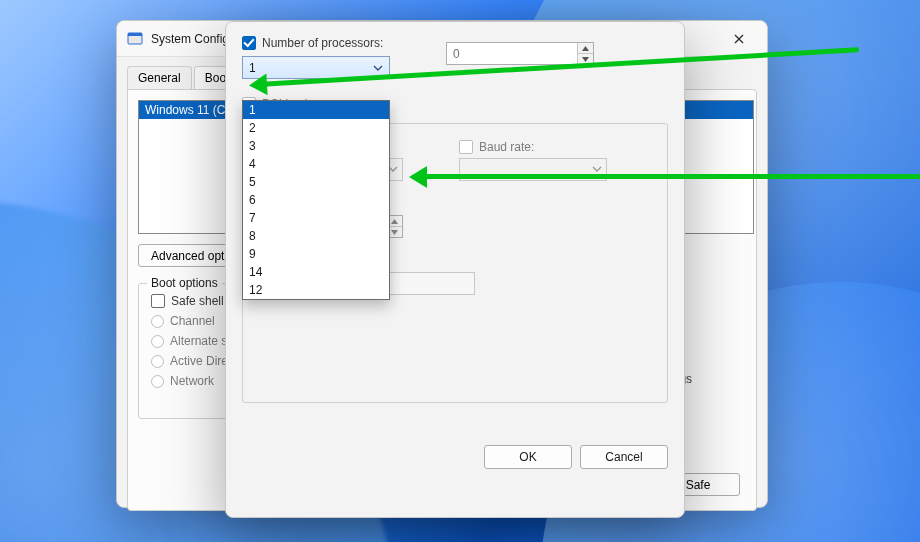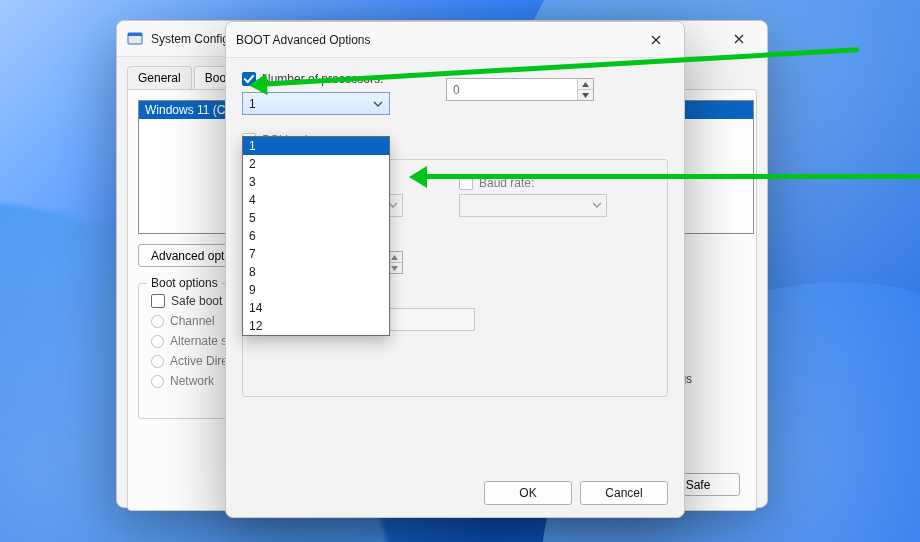--- a/index.html
+++ b/index.html
@@ -174,21 +174,21 @@
       <div class="btn" style="opacity:.55">Delete</div>
     </div>
 
     <div class="row" style="align-items:flex-start; gap:18px; margin-top:4px;">
       <div class="groupbox" style="flex:1; min-height:136px;">
         <span class="legend">Boot options</span>
         <div style="display:flex; gap:20px;">
           <div style="display:flex; flex-direction:column; gap:6px;">
             <label class="chk">
               <span class="chkbox"></span>
-              <span>Safe boot</span>
+              <span>Safe shell</span>
             </label>
             <label class="rdo dim">
                 <span class="radio"></span>
                 <span>Channel</span>
               </label>
             <label class="rdo dim">
                 <span class="radio"></span>
                 <span>Alternate shell</span>
               </label>
             <label class="rdo dim">
@@ -238,29 +238,20 @@
     <div class="footbtns">
       <div class="btn">OK</div>
       <div class="btn">Cancel</div>
       <div class="btn" style="opacity:.55">Apply</div>
       <div class="btn">Safe</div>
     </div>
   </div>
 </div>
 
 <div class="win" id="adv">
-  <div class="titlebar">
-    <span class="t-title">BOOT Advanced Options</span>
-    <span class="spacer"></span>
-    <div class="tbtn">
-      <svg viewBox="0 0 10 10">
-          <path d="M1 1 L9 9 M9 1 L1 9" stroke="#2b2b2b" stroke-width="1.3"></path>
-        </svg>
-    </div>
-  </div>
 
   <div class="body">
 
     <div style="display:flex; gap:56px;">
       <div>
         <label class="chk">
           <span class="chkbox checked"></span>
           <span>Number of processors:</span>
         </label>
         <div style="height:6px;"></div>
@@ -297,21 +288,21 @@
       <label class="chk dim">
         <span class="chkbox" style="border-color:#bdbdbd"></span>
         <span>PCI Lock</span>
       </label>
       <label class="chk" style="visibility:hidden">
         <span class="chkbox"></span>
           <span>Debug</span>
       </label>
     </div>
 
-    <div class="groupbox" style="height:238px;">
+    <div class="groupbox" style="height:280px;">
       <span class="legend">Global debug settings</span>
 
       <div style="display:flex; gap:56px; margin-top:6px;">
         <div class="dim">
           <label class="chk dim">
             <span class="chkbox" style="border-color:#bdbdbd"></span>
             <span>Debug port:</span>
           </label>
           <div style="height:4px;"></div>
           <div class="gray-combo">

